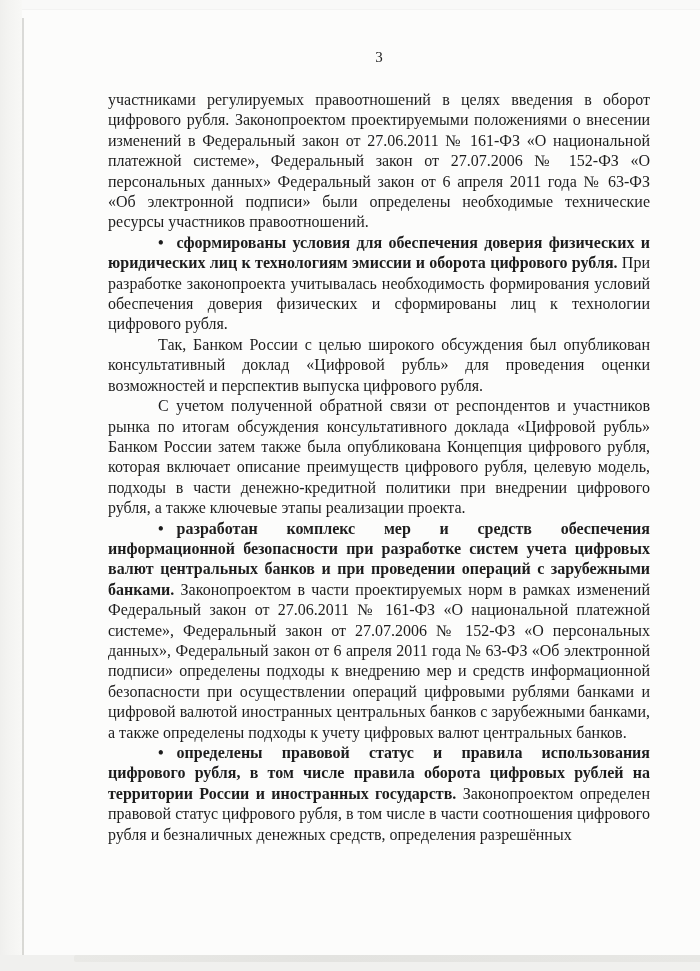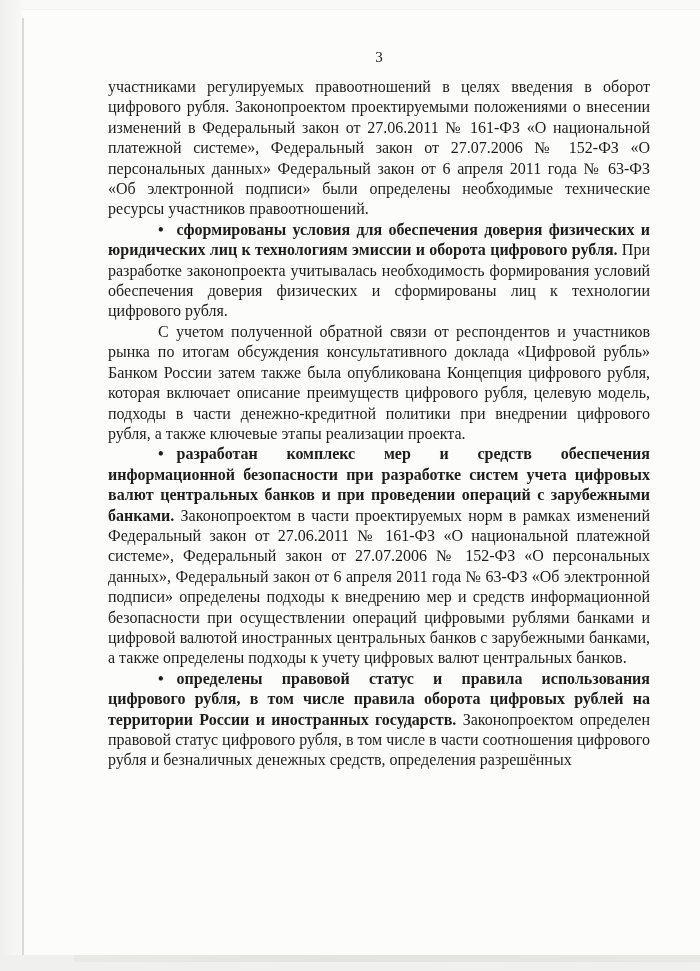--- a/index.html
+++ b/index.html
@@ -58,21 +58,21 @@
     position: absolute;
     top: 49px;
     left: 108px;
     width: 542px;
     text-align: center;
     font-size: 15px;
     color: #222;
   }
   .doc-text {
     position: absolute;
-    top: 77px;
+    top: 90px;
     left: 108px;
     width: 542px;
     color: #1d1d1d;
     font-size: 16px;
     line-height: 20.4px;
     text-rendering: optimizeLegibility;
   }
   .doc-text p {
     margin: 0;
     text-align: justify;
@@ -97,17 +97,18 @@
   <div class="edge-left"></div>
   <div class="edge-left-seam"></div>
   <div class="edge-bottom"></div>
   <div class="edge-bottom-band"></div>
 
   <div class="page-number">3</div>
 
   <div class="doc-text" id="doc-text">
       <p><span class="run">участниками регулируемых правоотношений в целях введения в оборот цифрового рубля. Законопроектом проектируемыми положениями о внесении изменений в Федеральный закон от 27.06.2011 № 161-ФЗ «О национальной платежной системе», Федеральный закон от 27.07.2006 № 152-ФЗ «О персональных данных» Федеральный закон от 6 апреля 2011 года № 63-ФЗ «Об электронной подписи» были определены необходимые технические ресурсы участников правоотношений.</span></p>
       <p class="indent"><span class="bullet-glyph">•</span><span class="run bold">сформированы условия для обеспечения доверия физических и юридических лиц к технологиям эмиссии и оборота цифрового рубля.</span><span class="run"> При разработке законопроекта учитывалась необходимость формирования условий обеспечения доверия физических и сформированы лиц к технологии цифрового рубля.</span></p>
+      <p class="indent"><span class="run">Так, Банком России с целью широкого обсуждения был опубликован консультативный доклад «Цифровой рубль» для проведения оценки возможностей и перспектив выпуска цифрового рубля.</span></p>
       <p class="indent"><span class="run">С учетом полученной обратной связи от респондентов и участников рынка по итогам обсуждения консультативного доклада «Цифровой рубль» Банком России затем также была опубликована Концепция цифрового рубля, которая включает описание преимуществ цифрового рубля, целевую модель, подходы в части денежно-кредитной политики при внедрении цифрового рубля, а также ключевые этапы реализации проекта.</span></p>
       <p class="indent"><span class="bullet-glyph">•</span><span class="run bold">разработан комплекс мер и средств обеспечения информационной безопасности при разработке систем учета цифровых валют центральных банков и при проведении операций с зарубежными банками.</span><span class="run"> Законопроектом в части проектируемых норм в рамках изменений Федеральный закон от 27.06.2011 № 161-ФЗ «О национальной платежной системе», Федеральный закон от 27.07.2006 № 152-ФЗ «О персональных данных», Федеральный закон от 6 апреля 2011 года № 63-ФЗ «Об электронной подписи» определены подходы к внедрению мер и средств информационной безопасности при осуществлении операций цифровыми рублями банками и цифровой валютой иностранных центральных банков с зарубежными банками, а также определены подходы к учету цифровых валют центральных банков.</span></p>
       <p class="indent"><span class="bullet-glyph">•</span><span class="run bold">определены правовой статус и правила использования цифрового рубля, в том числе правила оборота цифровых рублей на территории России и иностранных государств.</span><span class="run"> Законопроектом определен правовой статус цифрового рубля, в том числе в части соотношения цифрового рубля и безналичных денежных средств, определения разрешённых</span></p>
     </div>
 </div>
 
 </body></html>

